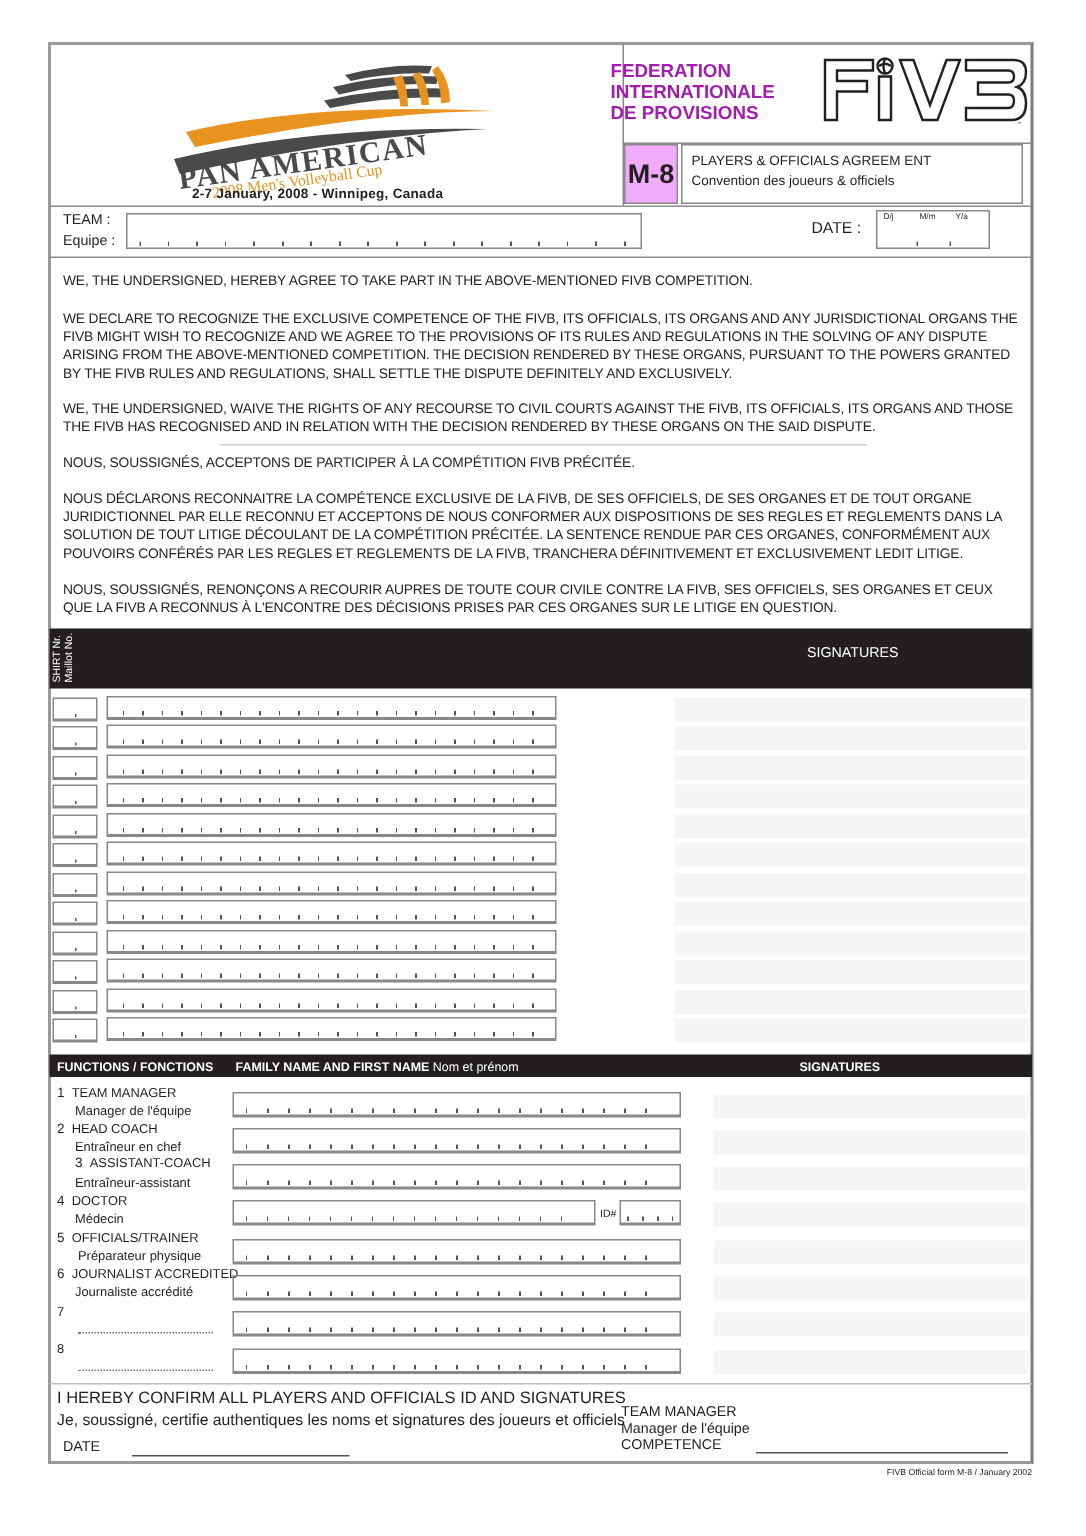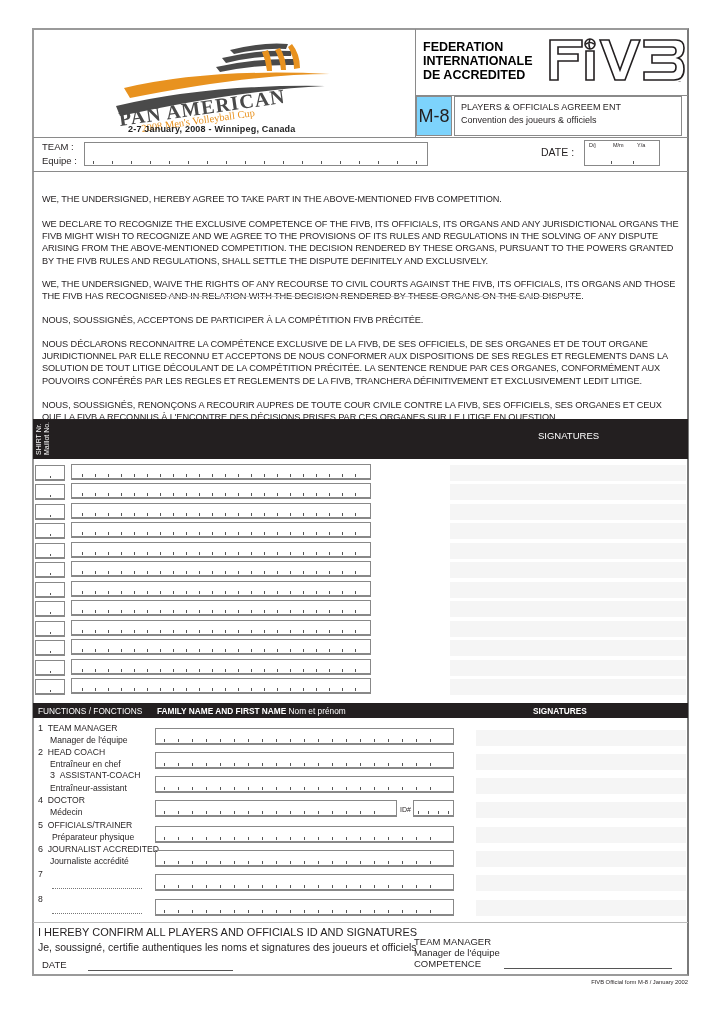--- a/index.html
+++ b/index.html
@@ -6,34 +6,34 @@
   body { width: 724px; height: 1024px; background: #ffffff; position: relative; font-family: "Liberation Sans", sans-serif; color: #231f20; overflow: hidden; }
   .abs { position: absolute; }
   .frame { left: 32px; top: 28px; width: 657px; height: 948px; border: 2px solid #9a9a9a; border-right-color: #7a7a7a; }
   .hline { position: absolute; height: 1px; background: #8a8a8a; }
   .vline { position: absolute; width: 1px; background: #8a8a8a; }
 
   
   .pan-logo { left: 110px; top: 40px; width: 225px; height: 95px; }
   .pan-date { left: 128px; top: 124px; font-size: 9px; font-weight: bold; letter-spacing: 0.2px; color: #222; white-space: nowrap; }
 
-  .fed-title { left: 423px; top: 40px; font-size: 12.5px; font-weight: bold; line-height: 14px; color: #000000; }
+  .fed-title { left: 407px; top: 40px; font-size: 12.5px; font-weight: bold; line-height: 14px; color: #a21caf; }
   .fed-title div { white-space: nowrap; }
   .fivb-logo { left: 548px; top: 36px; width: 138px; height: 48px; }
 
-  .m8 { left: 416px; top: 96px; width: 36px; height: 40px; border: 1px solid #8a8a8a; font-size: 18px; font-weight: normal; display:flex; align-items:center; justify-content:center; background:#7dd3fc; }
+  .m8 { left: 416px; top: 96px; width: 36px; height: 40px; border: 1px solid #8a8a8a; font-size: 18px; font-weight: bold; display:flex; align-items:center; justify-content:center; background:#f0abfc; }
   .m8-desc { left: 454px; top: 96px; width: 228px; height: 40px; border: 1px solid #8a8a8a; padding: 4px 6px; font-size: 9px; line-height: 13px; }
 
   .lbl { font-size: 9.5px; color: #231f20; white-space: nowrap; }
   .tick-box { border: 1px solid #888; background: #fff; }
   .ticks { position: absolute; left: 8px; right: 8px; bottom: 1px; height: 3px;
     background-image: repeating-linear-gradient(to right, #555 0 1px, transparent 1px 14px); }
   .ticks.fine { background-image: repeating-linear-gradient(to right, #555 0 1px, transparent 1px 13px); }
 
-  .para { left: 42px; width: 640px; font-size: 9.2px; line-height: 12.2px; color: #231f20; letter-spacing: -0.1px; margin-top: 12px; }
+  .para { left: 42px; width: 640px; font-size: 9.2px; line-height: 12.2px; color: #231f20; letter-spacing: -0.1px; }
 
   .dark-bar { background: #231f20; color: #fff; }
   .sig-strip { position: absolute; background: #f5f5f5; }
 
   .shirt-box { position: absolute; width: 30px; height: 16px; border: 1px solid #888; border-bottom-width: 2px; }
   .shirt-box .dot { position: absolute; left: 14px; bottom: 1px; width: 1px; height: 2px; background:#555; }
   .name-box { position: absolute; width: 300px; height: 16px; border: 1px solid #888; border-bottom-width: 2px; }
 
   .off-num { font-size: 9px; }
   .off-label { position: absolute; font-size: 8.6px; line-height: 11.5px; white-space: nowrap; }
@@ -62,21 +62,21 @@
 
   <path d="M6 66 Q100 44 215 46 Q130 50 10 76 Z" fill="#4a4a4a"></path>
   <text x="10" y="86" font-family="Liberation Serif, serif" font-size="20" font-weight="bold" fill="#4a4a4a" transform="rotate(-8 10 86)" letter-spacing="1">PAN AMERICAN</text>
   <text x="32" y="92" font-family="Liberation Serif, serif" font-size="10.5" fill="#e8921f" transform="rotate(-8 32 92)">2008 Men's Volleyball Cup</text>
 </svg>
 <div class="abs pan-date">2-7 January, 2008 - Winnipeg, Canada</div>
 
 <div class="abs fed-title">
   <div>FEDERATION</div>
   <div>INTERNATIONALE</div>
-  <div>DE ACCREDITED</div>
+  <div>DE PROVISIONS</div>
 </div>
 
 <svg class="abs fivb-logo" viewBox="0 0 138 48">
   <g fill="none" stroke="#231f20" stroke-width="1.6">
 
     <path d="M2 4 H34 V11 H10 V18 H30 V25 H10 V44 H2 Z"></path>
 
     <path d="M38 15 H46 V44 H38 Z"></path>
     <circle cx="42" cy="8" r="5"></circle>
     <path d="M38 8 Q42 5 46 8 M42 3 Q40 8 42 13"></path>
@@ -231,21 +231,21 @@
         <span class="dot"></span>
       </div>
       <div class="name-box" style="left:71px; top:678px;">
         <div class="ticks fine" style="left:10px; right:14px;"></div>
       </div>
       <div class="sig-strip" style="left:450px; top:679px; width:236px; height:16px;"></div>
     </div>
 </div>
 
 <div class="abs dark-bar" style="left:33px; top:703px; width:655px; height:15px;">
-  <div class="abs" style="left:5px; top:3px; font-size:8.3px; font-weight:normal; white-space:nowrap;">FUNCTIONS / FONCTIONS</div>
+  <div class="abs" style="left:5px; top:3px; font-size:8.3px; font-weight:bold; white-space:nowrap;">FUNCTIONS / FONCTIONS</div>
   <div class="abs" style="left:124px; top:3px; font-size:8.3px; white-space:nowrap;">
     <b>FAMILY NAME AND FIRST NAME</b>
     <span>Nom et prénom</span>
   </div>
   <div class="abs" style="left:500px; top:3px; font-size:8.3px; font-weight:bold;">SIGNATURES</div>
 </div>
 
 <div>
 
   <div>

